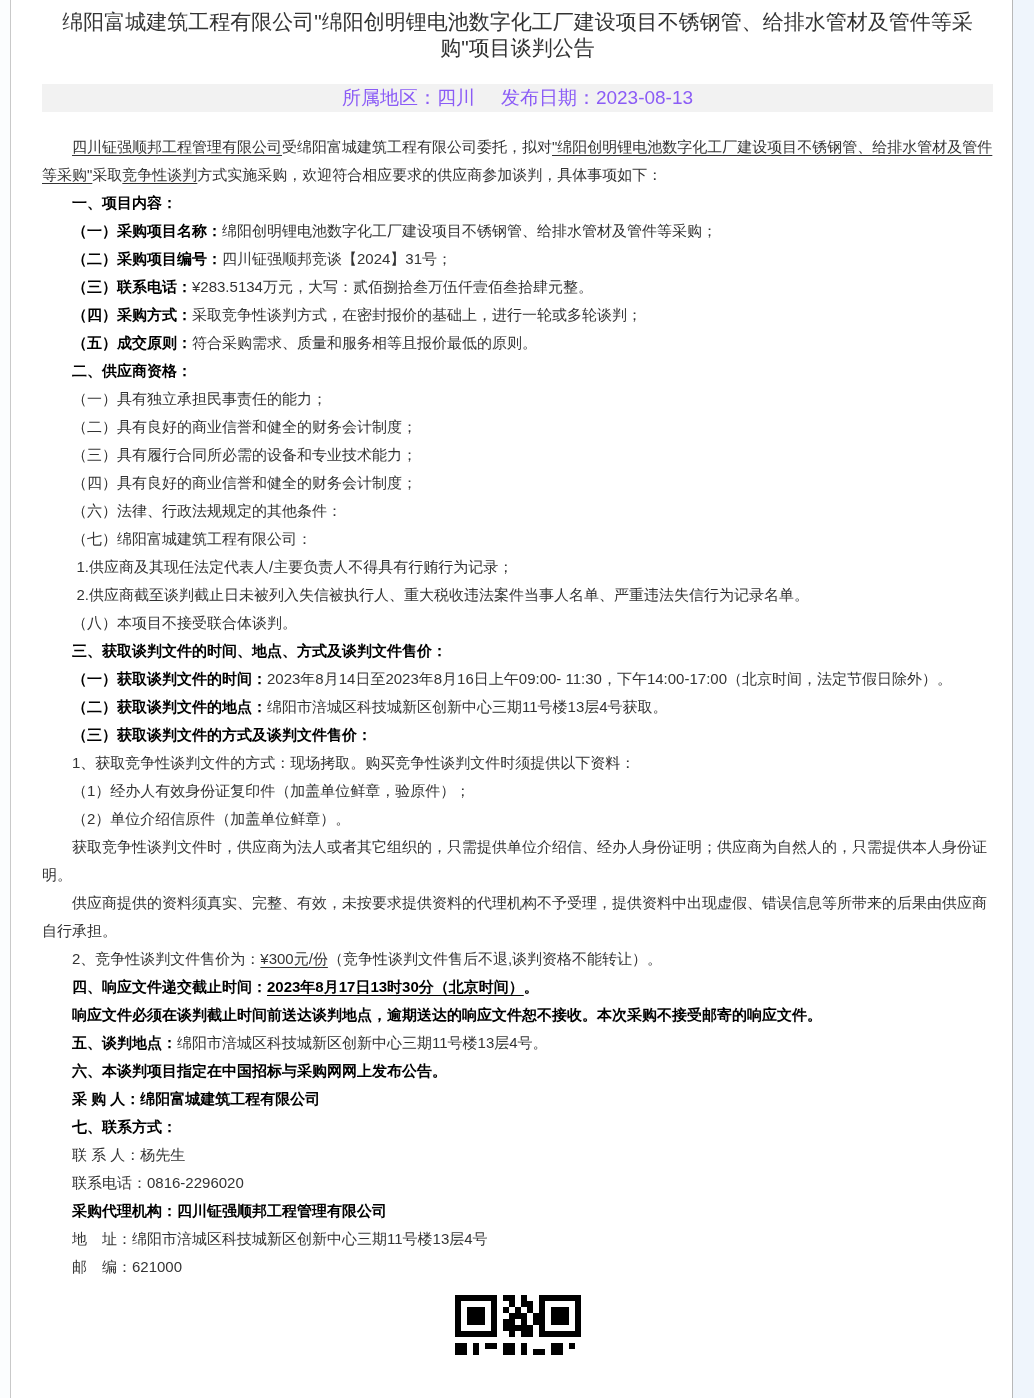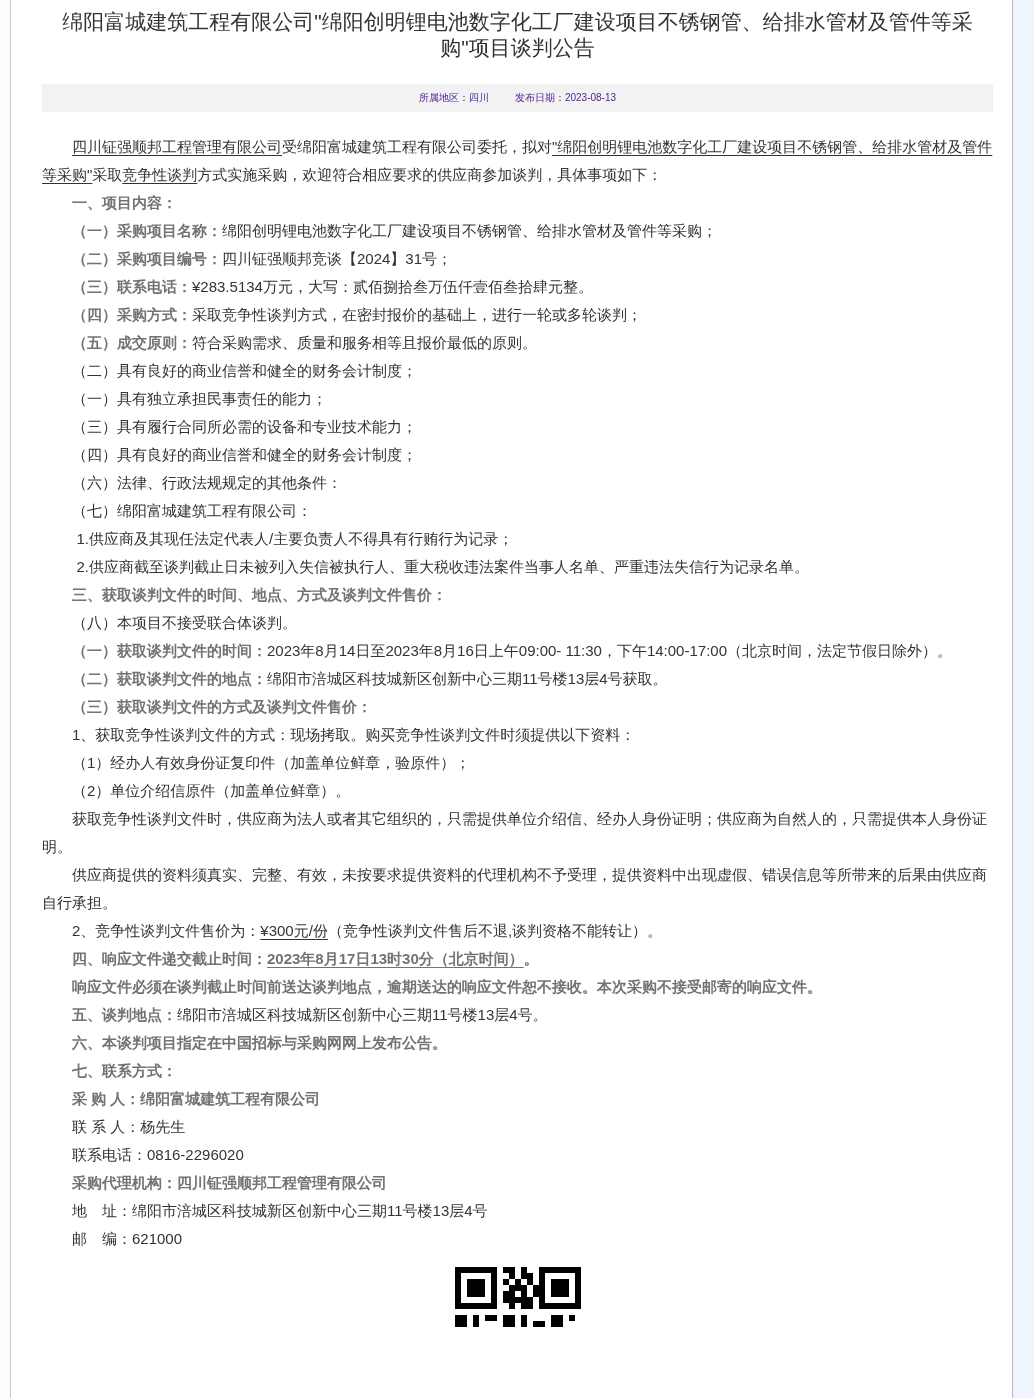--- a/index.html
+++ b/index.html
@@ -34,37 +34,37 @@
     color: #333;
     text-align: center;
     padding: 9px 6px 0 6px;
   }
   .meta-bar {
     margin-top: 23px;
     height: 28px;
     line-height: 28px;
     background: #f2f2f2;
     text-align: center;
-    font-size: 10px;
-    color: #4c1d95;
+    font-size: 19px;
+    color: #8b5cf6;
   }
   .meta-bar span { display: inline-block; }
   .meta-gap { width: 26px; }
   .doc-body {
     margin-top: 21px;
     font-size: 15px;
     line-height: 28px;
   }
   .line {
     text-indent: 2em;
     white-space: normal;
     color: #333;
   }
   .line.sub { text-indent: 2.3em; }
-  .line span.b { font-weight: bold; color: #737373; text-align: right; }
+  .line span.b { font-weight: bold; color: #000000; text-align: right; }
   .line span.u { text-decoration: underline; text-underline-offset: 3px; }
   .qr-wrap {
     margin-top: 6px;
     text-align: center;
   }
   .qr-box {
     display: inline-block;
     background: #fff;
     padding: 8px 11px;
   }
@@ -83,45 +83,46 @@
     </div>
 
     <div class="doc-body">
         <p class="line"><span class="u">四川钲强顺邦工程管理有限公司</span><span>受绵阳富城建筑工程有限公司委托，拟对</span><span class="u">"绵阳创明锂电池数字化工厂建设项目不锈钢管、给排水管材及管件等采购"</span><span>采取</span><span class="u">竞争性谈判</span><span>方式实施采购，欢迎符合相应要求的供应商参加谈判，具体事项如下：</span></p>
         <p class="line"><span class="b">一、项目内容：</span></p>
         <p class="line"><span class="b">（一）采购项目名称：</span><span>绵阳创明锂电池数字化工厂建设项目不锈钢管、给排水管材及管件等采购；</span></p>
         <p class="line"><span class="b">（二）采购项目编号：</span><span>四川钲强顺邦竞谈【2024】31号；</span></p>
         <p class="line"><span class="b">（三）联系电话：</span><span>¥283.5134万元，大写：贰佰捌拾叁万伍仟壹佰叁拾肆元整。</span></p>
         <p class="line"><span class="b">（四）采购方式：</span><span>采取竞争性谈判方式，在密封报价的基础上，进行一轮或多轮谈判；</span></p>
         <p class="line"><span class="b">（五）成交原则：</span><span>符合采购需求、质量和服务相等且报价最低的原则。</span></p>
+        <p class="line"><span class="b">二、供应商资格：</span></p>
+        <p class="line"><span>（一）具有独立承担民事责任的能力；</span></p>
         <p class="line"><span>（二）具有良好的商业信誉和健全的财务会计制度；</span></p>
-        <p class="line"><span>（一）具有独立承担民事责任的能力；</span></p>
         <p class="line"><span>（三）具有履行合同所必需的设备和专业技术能力；</span></p>
         <p class="line"><span>（四）具有良好的商业信誉和健全的财务会计制度；</span></p>
         <p class="line"><span>（六）法律、行政法规规定的其他条件：</span></p>
         <p class="line"><span>（七）绵阳富城建筑工程有限公司：</span></p>
         <p class="line sub"><span>1.供应商及其现任法定代表人/主要负责人不得具有行贿行为记录；</span></p>
         <p class="line sub"><span>2.供应商截至谈判截止日未被列入失信被执行人、重大税收违法案件当事人名单、严重违法失信行为记录名单。</span></p>
+        <p class="line"><span>（八）本项目不接受联合体谈判。</span></p>
         <p class="line"><span class="b">三、获取谈判文件的时间、地点、方式及谈判文件售价：</span></p>
-        <p class="line"><span>（八）本项目不接受联合体谈判。</span></p>
         <p class="line"><span class="b">（一）获取谈判文件的时间：</span><span>2023年8月14日至2023年8月16日上午09:00- 11:30，下午14:00-17:00（北京时间，法定节假日除外）。</span></p>
         <p class="line"><span class="b">（二）获取谈判文件的地点：</span><span>绵阳市涪城区科技城新区创新中心三期11号楼13层4号获取。</span></p>
         <p class="line"><span class="b">（三）获取谈判文件的方式及谈判文件售价：</span></p>
         <p class="line"><span>1、获取竞争性谈判文件的方式：现场拷取。购买竞争性谈判文件时须提供以下资料：</span></p>
         <p class="line"><span>（1）经办人有效身份证复印件（加盖单位鲜章，验原件）；</span></p>
         <p class="line"><span>（2）单位介绍信原件（加盖单位鲜章）。</span></p>
         <p class="line"><span>获取竞争性谈判文件时，供应商为法人或者其它组织的，只需提供单位介绍信、经办人身份证明；供应商为自然人的，只需提供本人身份证明。</span></p>
         <p class="line"><span>供应商提供的资料须真实、完整、有效，未按要求提供资料的代理机构不予受理，提供资料中出现虚假、错误信息等所带来的后果由供应商自行承担。</span></p>
         <p class="line"><span>2、竞争性谈判文件售价为：</span><span class="u">¥300元/份</span><span>（竞争性谈判文件售后不退,谈判资格不能转让）。</span></p>
         <p class="line"><span class="b">四、响应文件递交截止时间：</span><span class="b u">2023年8月17日13时30分（北京时间）</span><span class="b">。</span></p>
         <p class="line"><span class="b">响应文件必须在谈判截止时间前送达谈判地点，逾期送达的响应文件恕不接收。本次采购不接受邮寄的响应文件。</span></p>
         <p class="line"><span class="b">五、谈判地点：</span><span>绵阳市涪城区科技城新区创新中心三期11号楼13层4号。</span></p>
         <p class="line"><span class="b">六、本谈判项目指定在中国招标与采购网网上发布公告。</span></p>
+        <p class="line"><span class="b">采 购 人：绵阳富城建筑工程有限公司</span></p>
         <p class="line"><span class="b">七、联系方式：</span></p>
-        <p class="line"><span class="b">采 购 人：绵阳富城建筑工程有限公司</span></p>
         <p class="line"><span>联 系 人：杨先生</span></p>
         <p class="line"><span>联系电话：0816-2296020</span></p>
         <p class="line"><span class="b">采购代理机构：四川钲强顺邦工程管理有限公司</span></p>
         <p class="line"><span>地　址：绵阳市涪城区科技城新区创新中心三期11号楼13层4号</span></p>
         <p class="line"><span>邮　编：621000</span></p>
       </div>
 
     <div class="qr-wrap">
       <div class="qr-box">
         <svg class="qr" width="126" height="60" viewBox="0 0 21 10" xmlns="http://www.w3.org/2000/svg">

